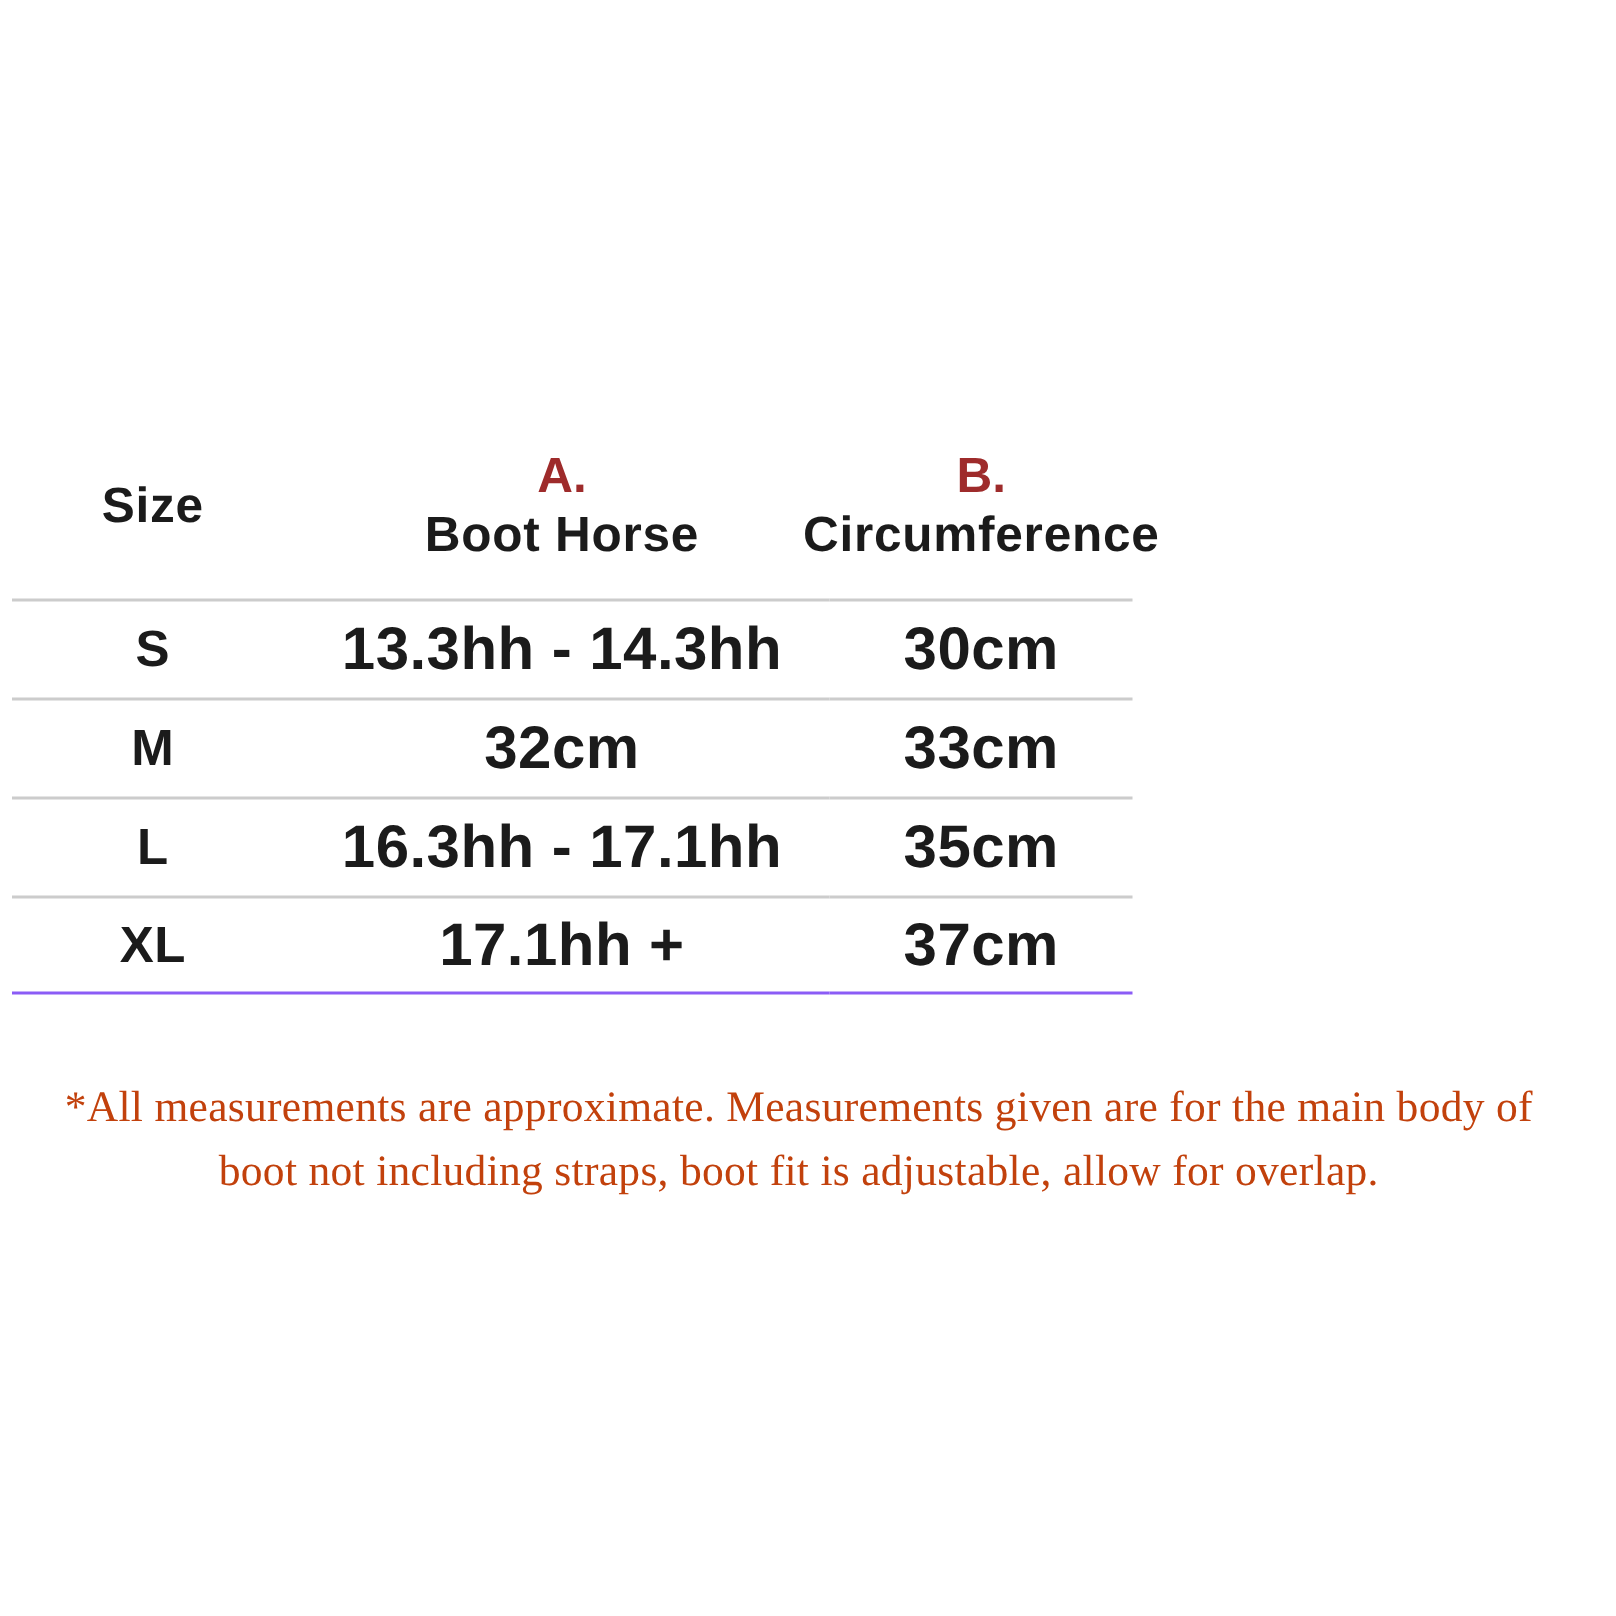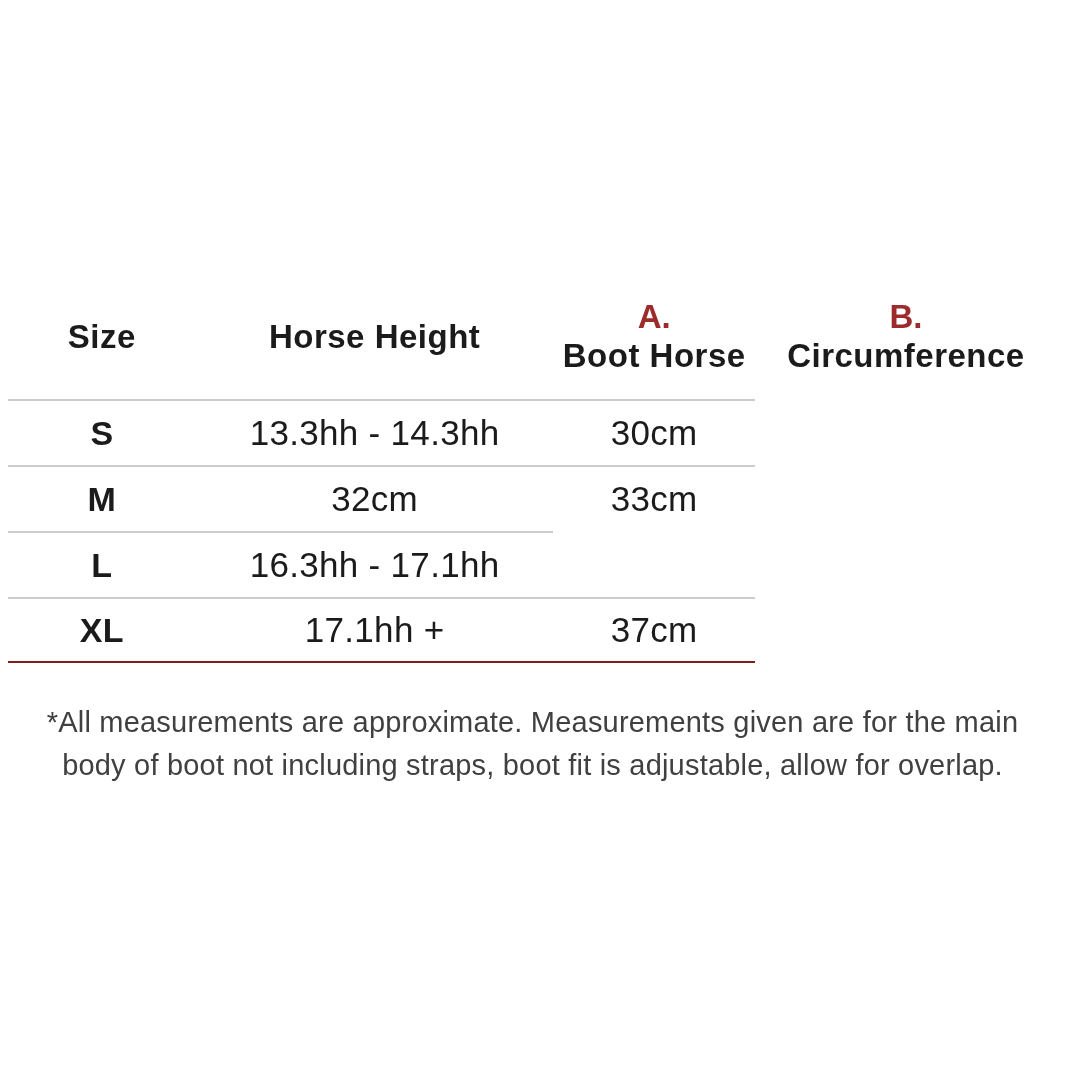--- a/index.html
+++ b/index.html
@@ -52,59 +52,56 @@
     font-weight: 700;
     line-height: 40px;
     color: #1b1b1b;
     letter-spacing: 0.5px;
   }
   .header-row { padding-bottom: 20px; }
   
   .body-row .cell {
     height: 66px;
     border-top: 2px solid #cccccc;
-    font-size: 35px;
-    font-weight: 400;
+    font-size: 40px;
+    font-weight: 700;
     letter-spacing: 0.3px;
   }
   .body-row:last-of-type .cell {
-    border-bottom: 2px solid #7f1d1d;
+    border-bottom: 2px solid #8b5cf6;
   }
   .size-cell {
     font-weight: 700 !important;
     font-size: 34px !important;
   }
   
   .footnote {
-    margin: 38px auto 0 auto;
+    margin: 54px auto 0 auto;
     max-width: 1020px;
     text-align: center;
     font-size: 29px;
     font-weight: 400;
     line-height: 43px;
-    color: #404040;
+    color: #c2410c;
     letter-spacing: 0.2px;
+    font-family: Liberation Serif, serif;
   }
 </style>
 </head>
 <body>
 
 <div class="page">
   <div class="content">
 
     <div class="sizing-table">
 
       <div class="trow header-row">
         <div class="cell">
 
           <span class="col-label">Size</span>
-        </div>
-        <div class="cell">
-
-          <span class="col-label">Horse Height</span>
         </div>
         <div class="cell">
           <span class="col-letter">A.</span>
           <span class="col-label">Boot Horse</span>
         </div>
         <div class="cell">
           <span class="col-letter">B.</span>
           <span class="col-label">Circumference</span>
         </div>
       </div>
@@ -117,20 +114,21 @@
 
       <div class="trow body-row">
         <div class="cell size-cell">M</div>
         <div class="cell">32cm</div>
         <div class="cell">33cm</div>
       </div>
 
       <div class="trow body-row">
         <div class="cell size-cell">L</div>
         <div class="cell">16.3hh - 17.1hh</div>
+        <div class="cell">35cm</div>
       </div>
 
       <div class="trow body-row">
         <div class="cell size-cell">XL</div>
         <div class="cell">17.1hh +</div>
         <div class="cell">37cm</div>
       </div>
 
     </div>
 

